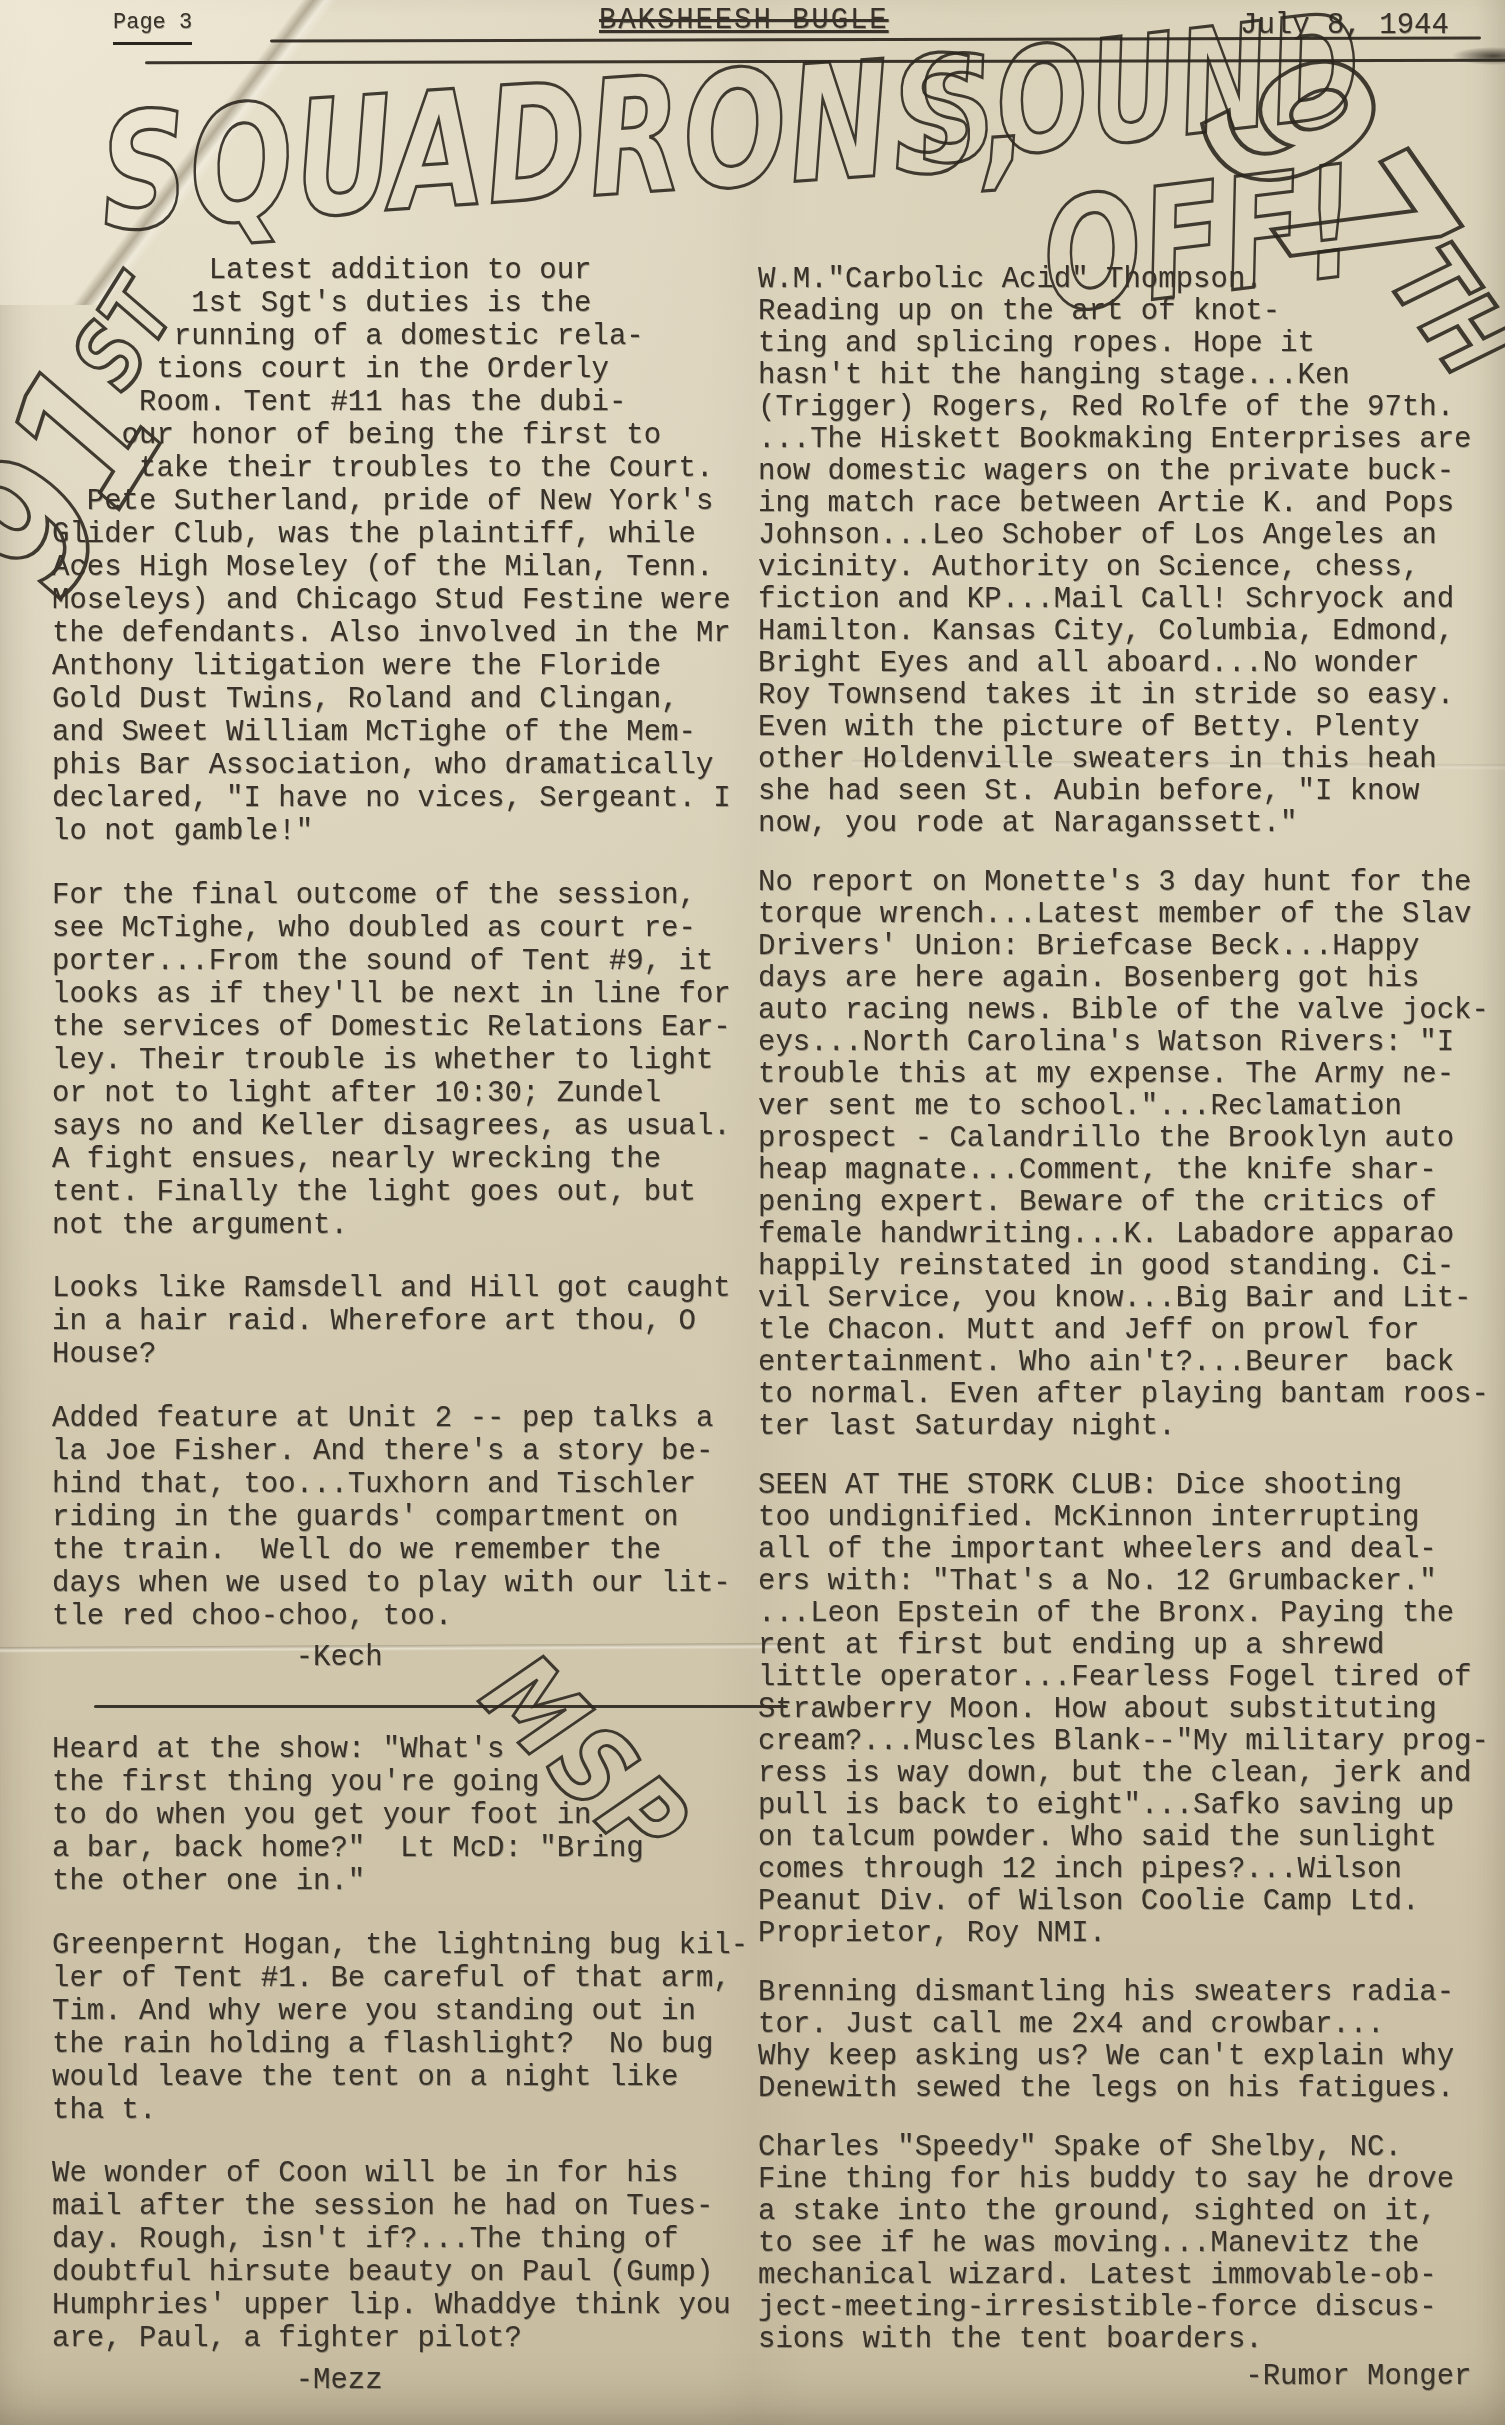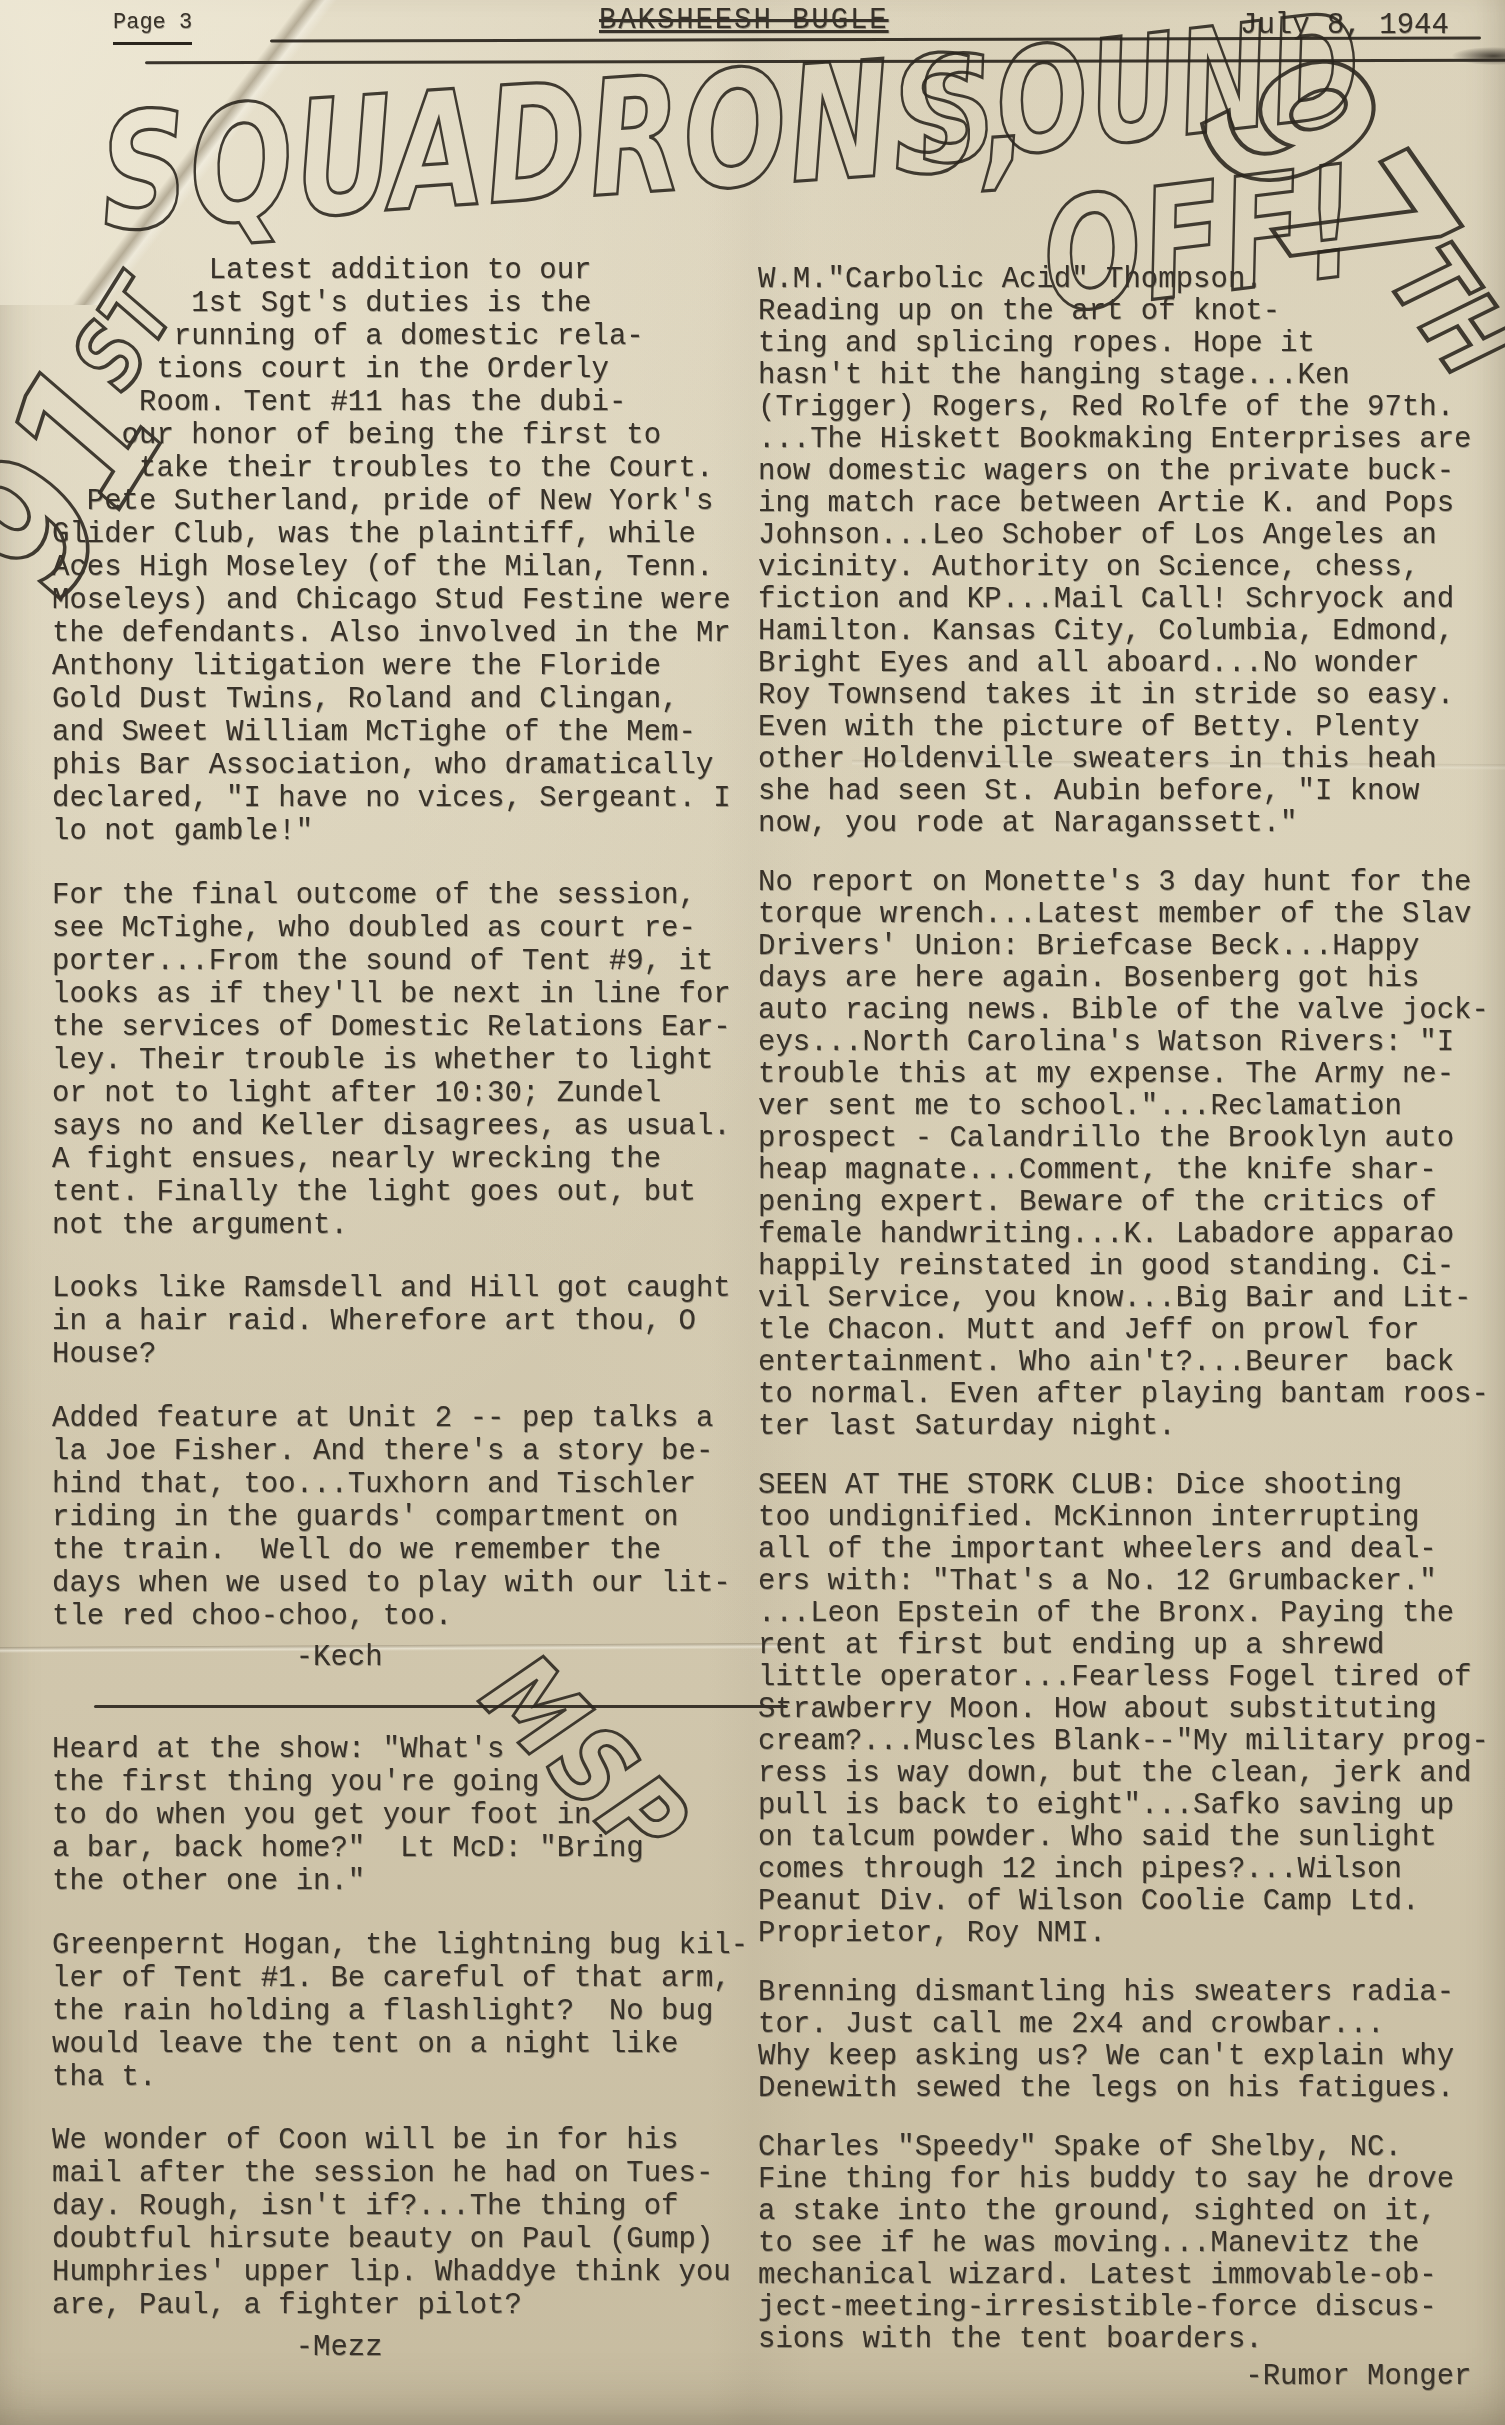--- a/index.html
+++ b/index.html
@@ -164,20 +164,21 @@
       <div class="para">
         <div class="tline">Heard at the show: "What's</div>
         <div class="tline">the first thing you're going</div>
         <div class="tline">to do when you get your foot in</div>
         <div class="tline">a bar, back home?"  Lt McD: "Bring</div>
         <div class="tline">the other one in."</div>
       </div>
       <div class="para">
         <div class="tline">Greenpernt Hogan, the lightning bug kil-</div>
         <div class="tline">ler of Tent #1. Be careful of that arm,</div>
+        <div class="tline">Tim. And why were you standing out in</div>
         <div class="tline">the rain holding a flashlight?  No bug</div>
         <div class="tline">would leave the tent on a night like</div>
         <div class="tline">tha t.</div>
       </div>
       <div class="para">
         <div class="tline">We wonder of Coon will be in for his</div>
         <div class="tline">mail after the session he had on Tues-</div>
         <div class="tline">day. Rough, isn't if?...The thing of</div>
         <div class="tline">doubtful hirsute beauty on Paul (Gump)</div>
         <div class="tline">Humphries' upper lip. Whaddye think you</div>

